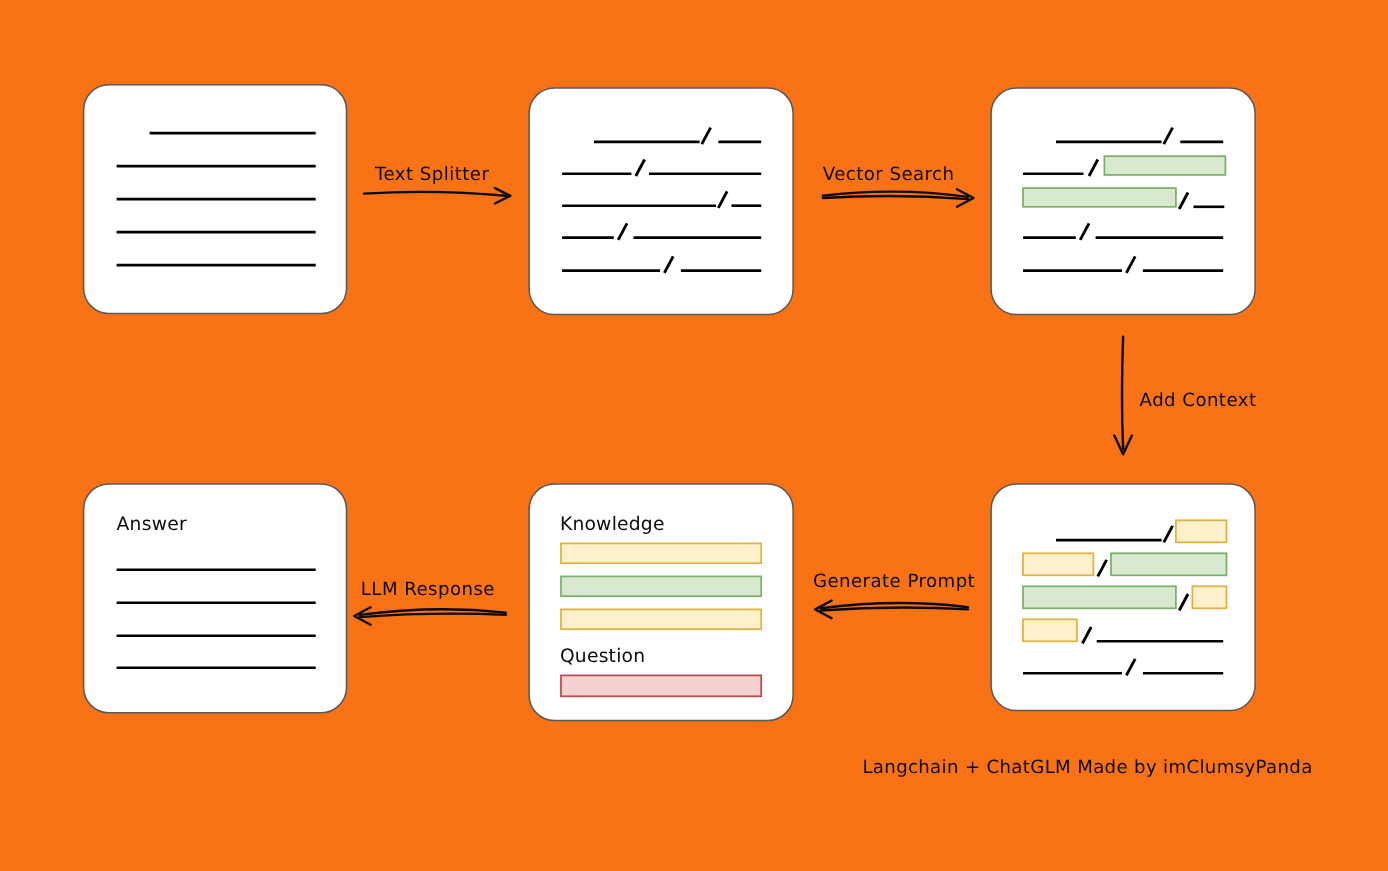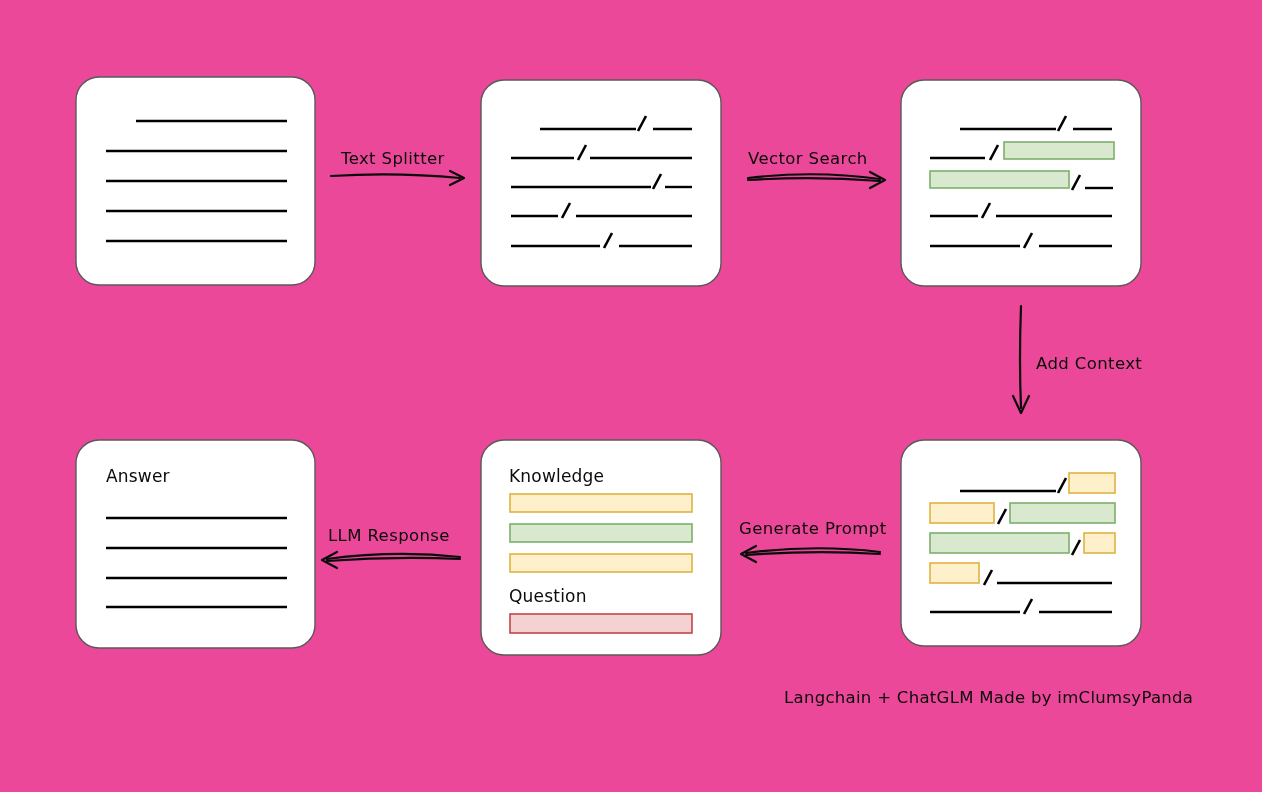--- a/index.html
+++ b/index.html
@@ -8,21 +8,21 @@
     padding: 0;
     background: #ffffff;
   }
   body {
     font-family: "DejaVu Sans", sans-serif;
   }
   #diagram-root {
     position: relative;
     width: 1262px;
     height: 792px;
-    background: #ec4899;
+    background: #f97316;
     overflow: hidden;
   }
   #diagram-svg {
     position: absolute;
     top: 0;
     left: 0;
     width: 1262px;
     height: 792px;
   }
   .doc-box {

